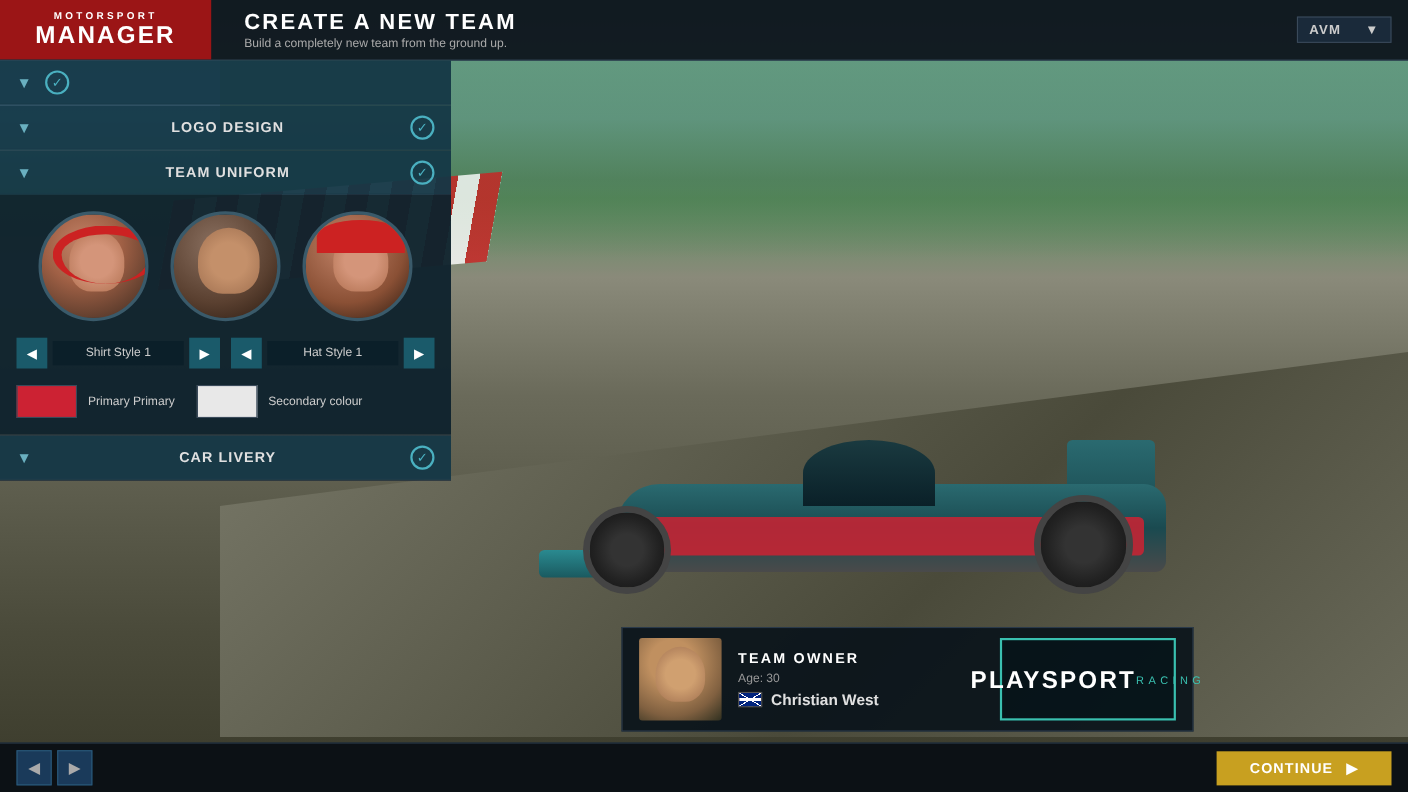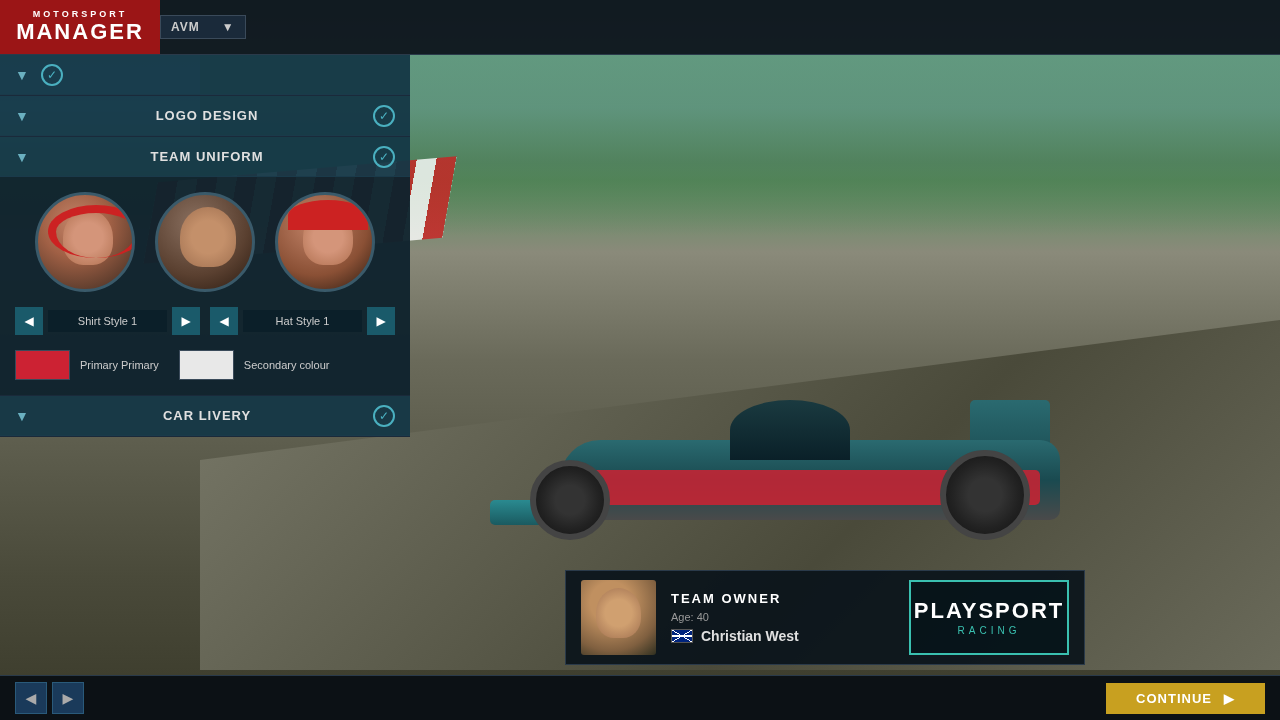--- a/index.html
+++ b/index.html
@@ -160,21 +160,21 @@
       right: 0;
       height: 55px;
       background: rgba(10, 15, 20, 0.92);
       border-bottom: 1px solid #2a3a4a;
       z-index: 10;
       display: flex;
       align-items: center;
     }
 
     .logo-area {
-      width: 160px;
+      width: 192px;
       display: flex;
       flex-direction: column;
       align-items: center;
       justify-content: center;
       height: 100%;
       background: rgba(180, 20, 20, 0.85);
     }
 
     .logo-top {
       font-size: 9px;
@@ -590,21 +590,21 @@
       color: #e0e0e0;
       font-weight: bold;
     }
 
     
     .playsport-logo {
       width: 160px;
       height: 75px;
       border: 2px solid #3ac0b0;
       display: flex;
-      flex-direction: column;
+      flex-direction: row;
       align-items: center;
       justify-content: center;
       background: rgba(5, 20, 25, 0.8);
     }
 
     .playsport-name {
       font-size: 22px;
       font-weight: 900;
       color: #ffffff;
       letter-spacing: 2px;
@@ -647,20 +647,24 @@
     <div class="car-front-wing"></div>
     <div class="car-wheel-fl"></div>
     <div class="car-wheel-rl"></div>
   </div>
 </div>
 
 <div class="top-bar">
   <div class="logo-area">
     <span class="logo-top">MOTORSPORT</span>
     <span class="logo-bottom">MANAGER</span>
+  </div>
+  <div class="header-center">
+    <div class="header-title">CREATE A NEW TEAM</div>
+    <div class="header-subtitle">Build a completely new team from the ground up.</div>
   </div>
   <div class="header-right">
     <div class="avm-badge">
       <span>AVM</span>
       <span>▼</span>
     </div>
   </div>
 </div>
 
 <div class="left-panel">
@@ -731,21 +735,21 @@
   </div>
 
 </div>
 
 <div class="team-owner-card">
   <div class="owner-avatar"></div>
   <div class="owner-info">
     <div class="owner-title">TEAM OWNER</div>
     <div class="owner-age">
       <span>Age:</span>
-      <span>40</span>
+      <span>30</span>
     </div>
     <div class="owner-name-row">
       <div class="flag-icon"></div>
       <span class="owner-name">Christian West</span>
     </div>
   </div>
   <div class="playsport-logo">
     <div class="playsport-name">PLAYSPORT</div>
     <div class="playsport-racing">RACING</div>
   </div>

